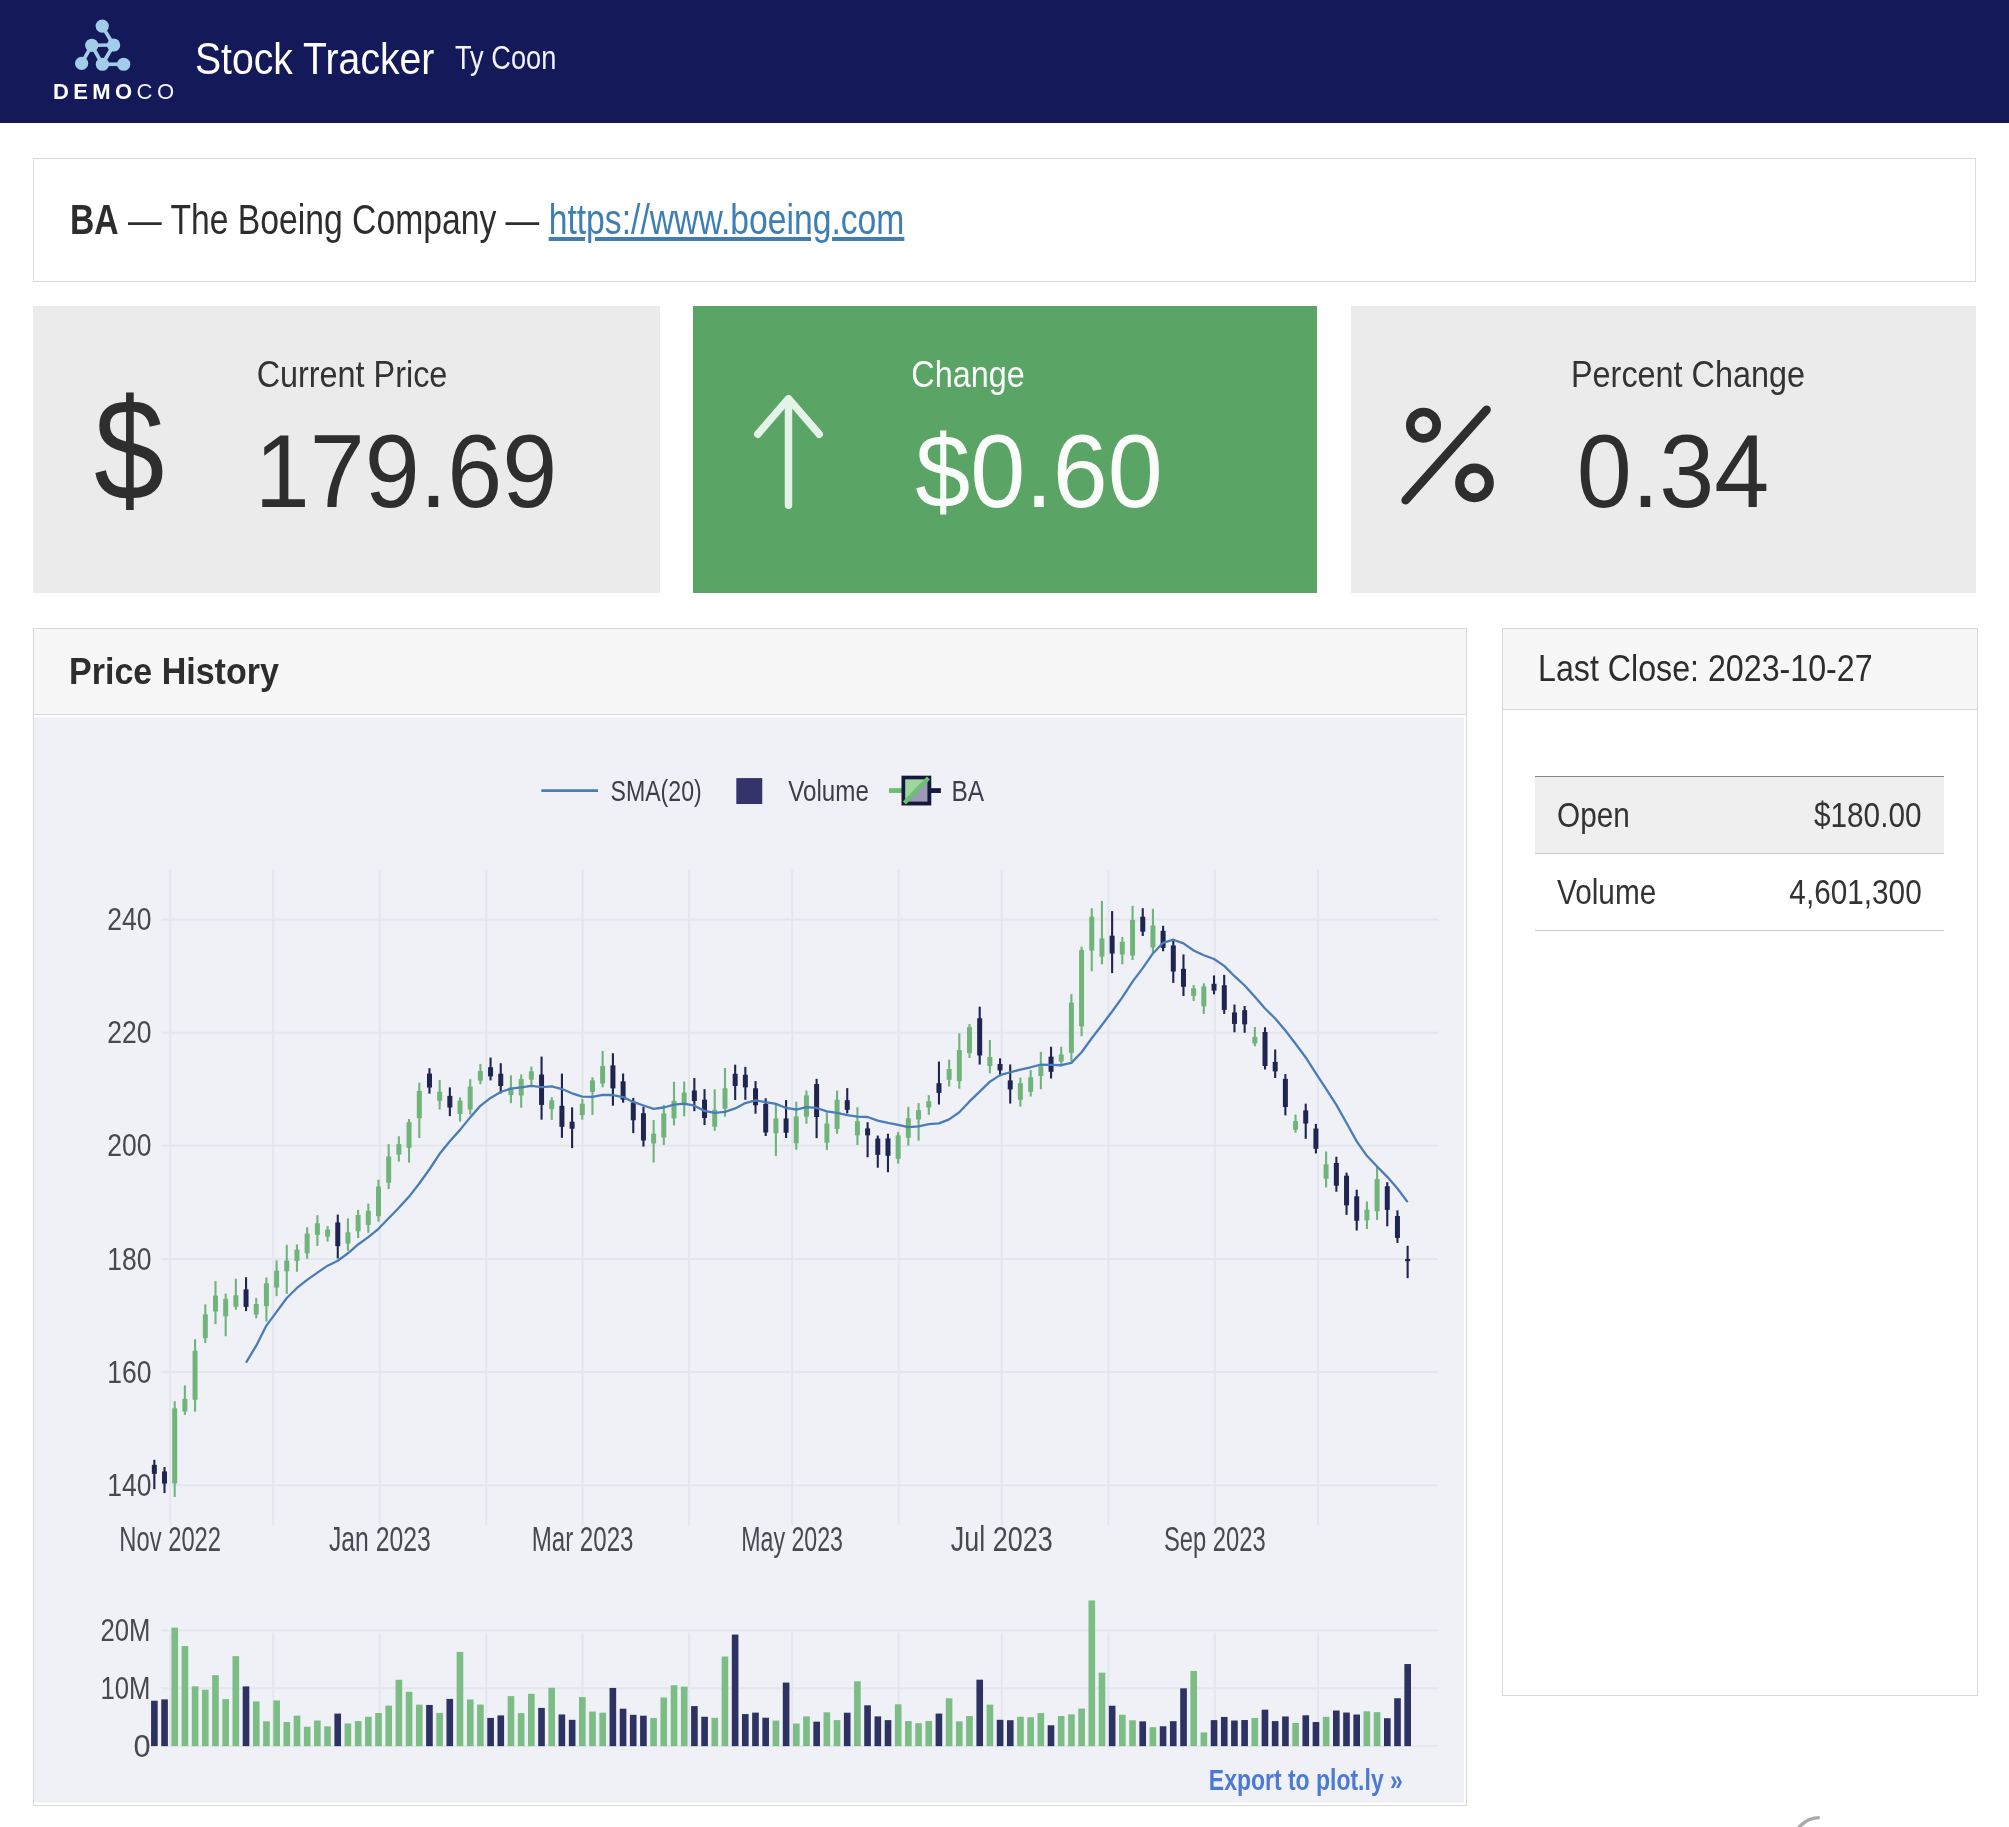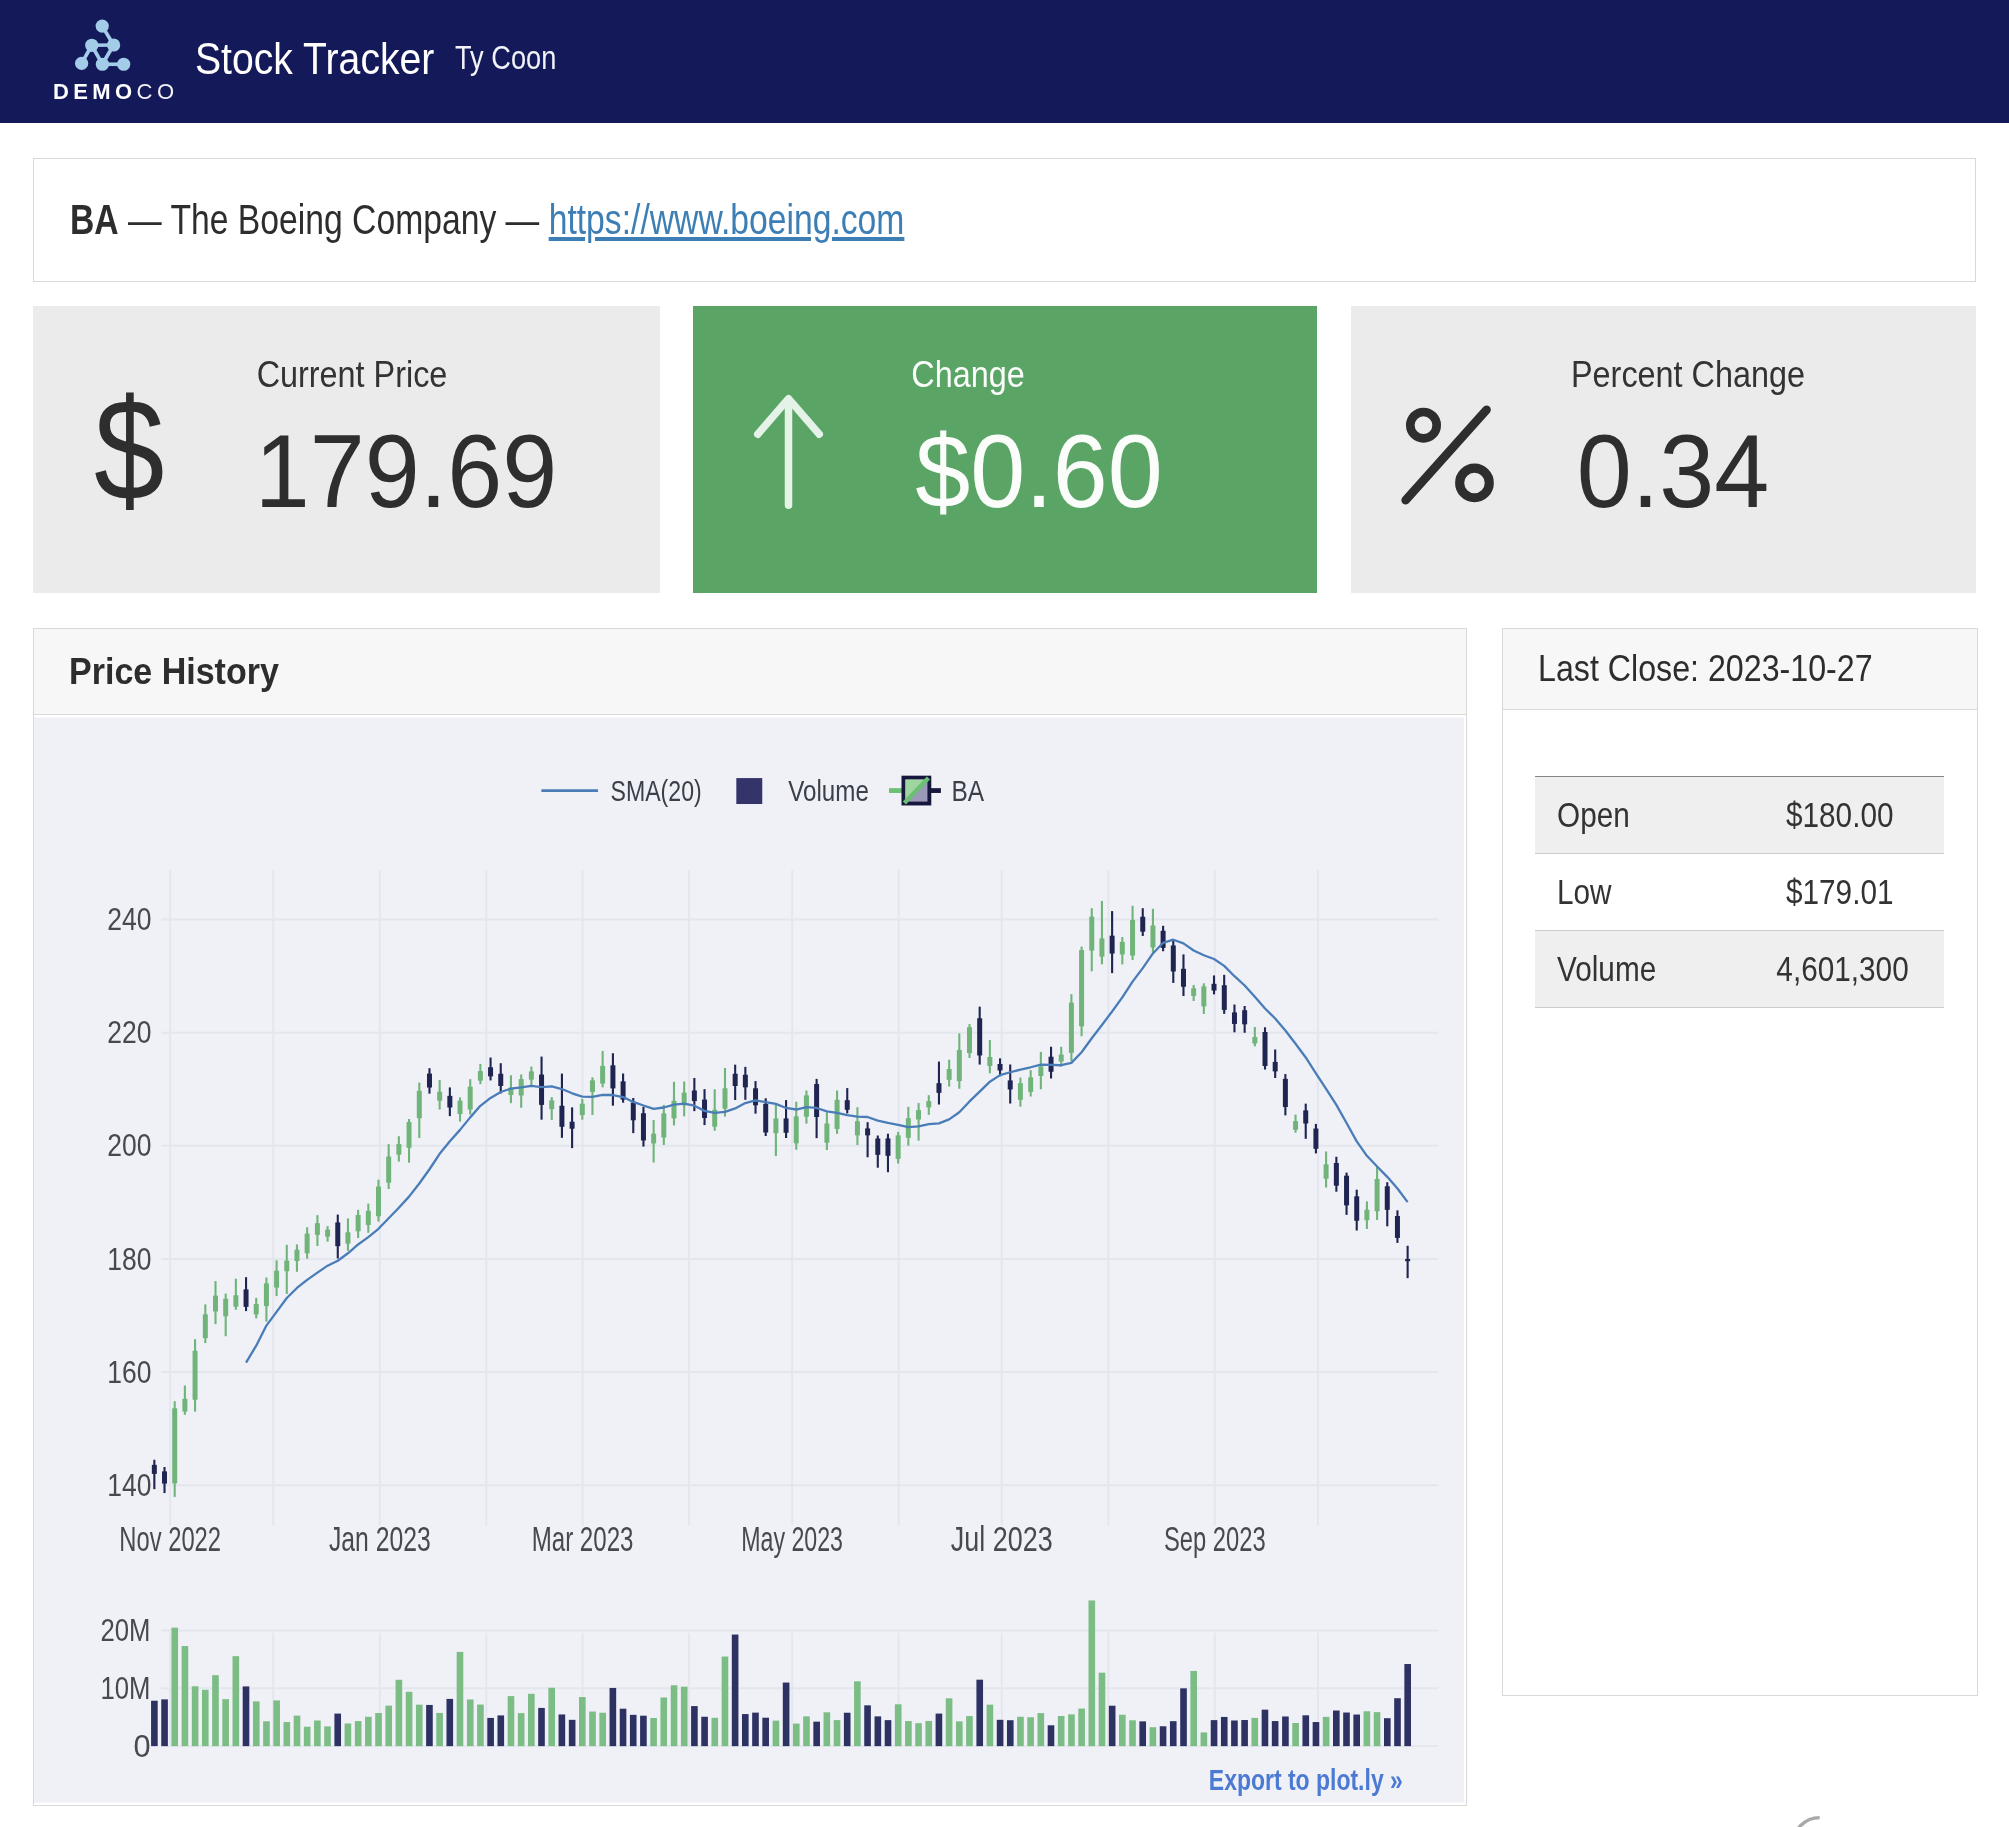--- a/index.html
+++ b/index.html
@@ -24,21 +24,21 @@
 .panel.l { left:33px; width:1434px; height:1178px; }
 .panel.r { left:1502px; width:476px; height:1068px; }
 .panel.l .phead { height:86px;font-weight:bold; }
 .panel.r .phead { height:81px; }
 .phead .t { margin-left:35px; font-size:36px; color:#2d2d2d; transform:scaleX(0.945); transform-origin:0 0; white-space:nowrap; }
 .chartbg { position:absolute; left:0; top:0; }
 table.ohlc { position:absolute; left:32px; top:147px; width:409px; border-collapse:collapse; font-size:35px; color:#333; }
 table.ohlc td { height:77px; border-bottom:1.9px solid #cccccc; padding:0 22px; }
 table.ohlc tr:first-child td { border-top:1.9px solid #868686; }
 table.ohlc tr:nth-child(odd) { background:#efefef; }
-table.ohlc td.v { text-align:center; }
+table.ohlc td.v { text-align:right; }
 table.ohlc td span { display:inline-block; transform:scaleX(0.85); transform-origin:0 50%; }
 table.ohlc td.v span { transform-origin:100% 50%; }
 </style>
 </head>
 <body>
 <div class="hdr">
   <svg class="abs" style="left:67px;top:7.7px" width="71" height="69" viewBox="0 0 74 72">
     <g stroke="#a3cce9" stroke-width="3.8" fill="none">
       <line x1="36.7" y1="18.9" x2="48.6" y2="38.6"></line>
       <line x1="25.8" y1="38.9" x2="48.6" y2="38.6"></line>
@@ -535,24 +535,20 @@
   <div class="phead">
       <div class="t" style="font-size:37px; transform:scaleX(0.87);">Last Close: 2023-10-27</div>
     </div>
   <table class="ohlc">
     <tbody>
         <tr>
           <td><span>Open</span></td>
           <td class="v"><span>$180.00</span></td>
         </tr>
     <tr>
-          <td><span>Low</span></td>
-          <td class="v"><span>$179.01</span></td>
-        </tr>
-    <tr>
           <td><span>Volume</span></td>
           <td class="v"><span>4,601,300</span></td>
         </tr>
   </tbody>
     </table>
 </div>
 <svg class="abs" style="left:1768px;top:1810px" width="67" height="17.3" viewBox="0 0 70 18">
     <path d="M26 36 A28 28 0 0 1 54 8" fill="none" stroke="#a9a9a9" stroke-width="3.5"></path>
   </svg>
 

